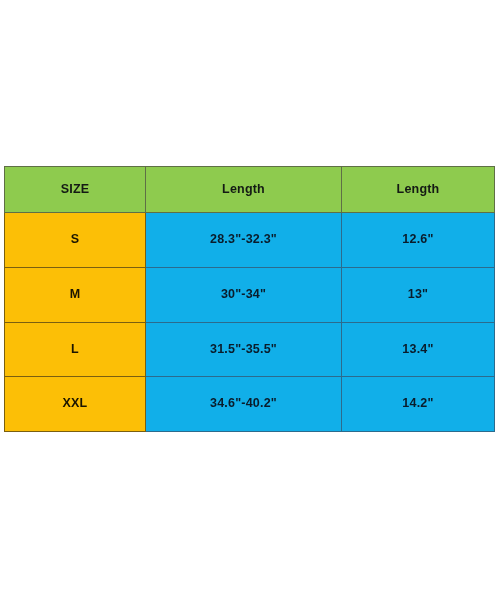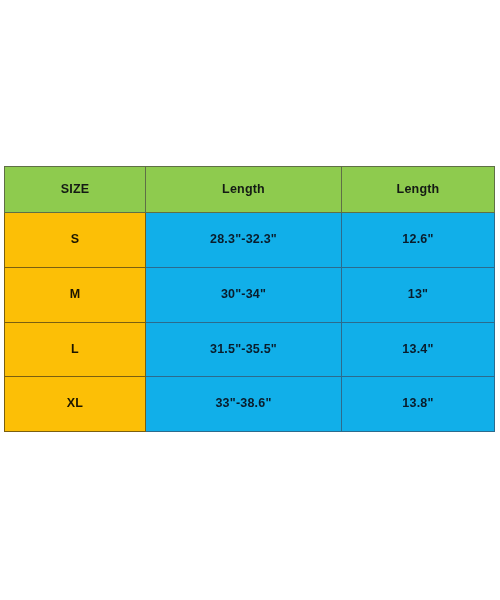--- a/index.html
+++ b/index.html
@@ -111,21 +111,21 @@
           <td class="cell-size">M</td>
           <td class="cell-measure">30"-34"</td>
           <td class="cell-measure">13"</td>
         </tr>
         <tr>
           <td class="cell-size">L</td>
           <td class="cell-measure">31.5"-35.5"</td>
           <td class="cell-measure">13.4"</td>
         </tr>
         <tr>
-          <td class="cell-size">XL</td>
-          <td class="cell-measure">33"-38.6"</td>
-          <td class="cell-measure">13.8"</td>
+          <td class="cell-size">XXL</td>
+          <td class="cell-measure">34.6"-40.2"</td>
+          <td class="cell-measure">14.2"</td>
         </tr>
       </tbody>
     </table>
   </div>
 
 </div>
 
 </body></html>

